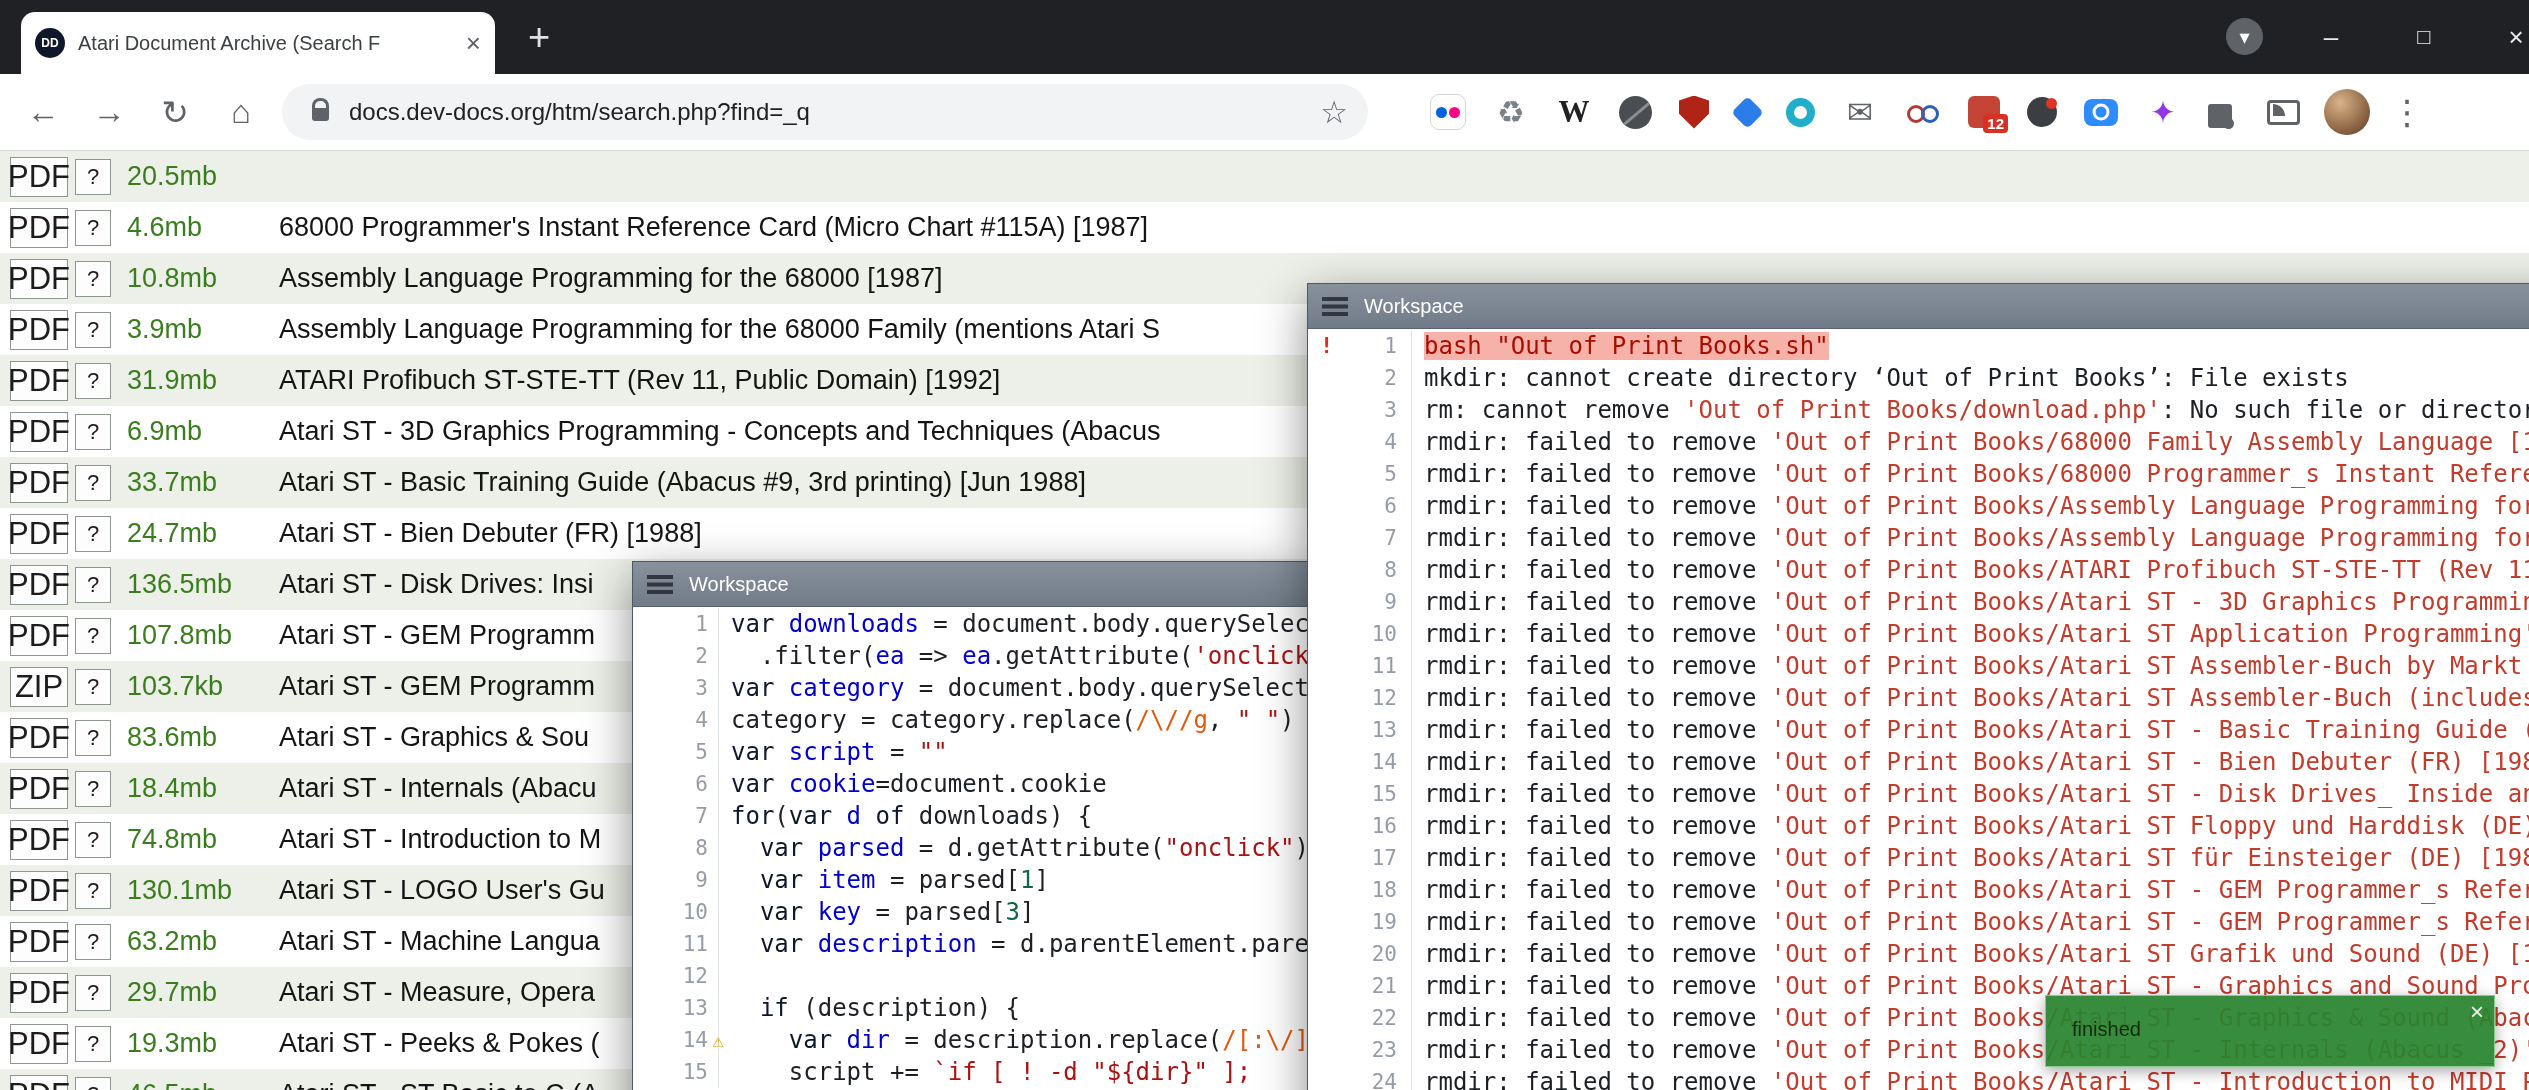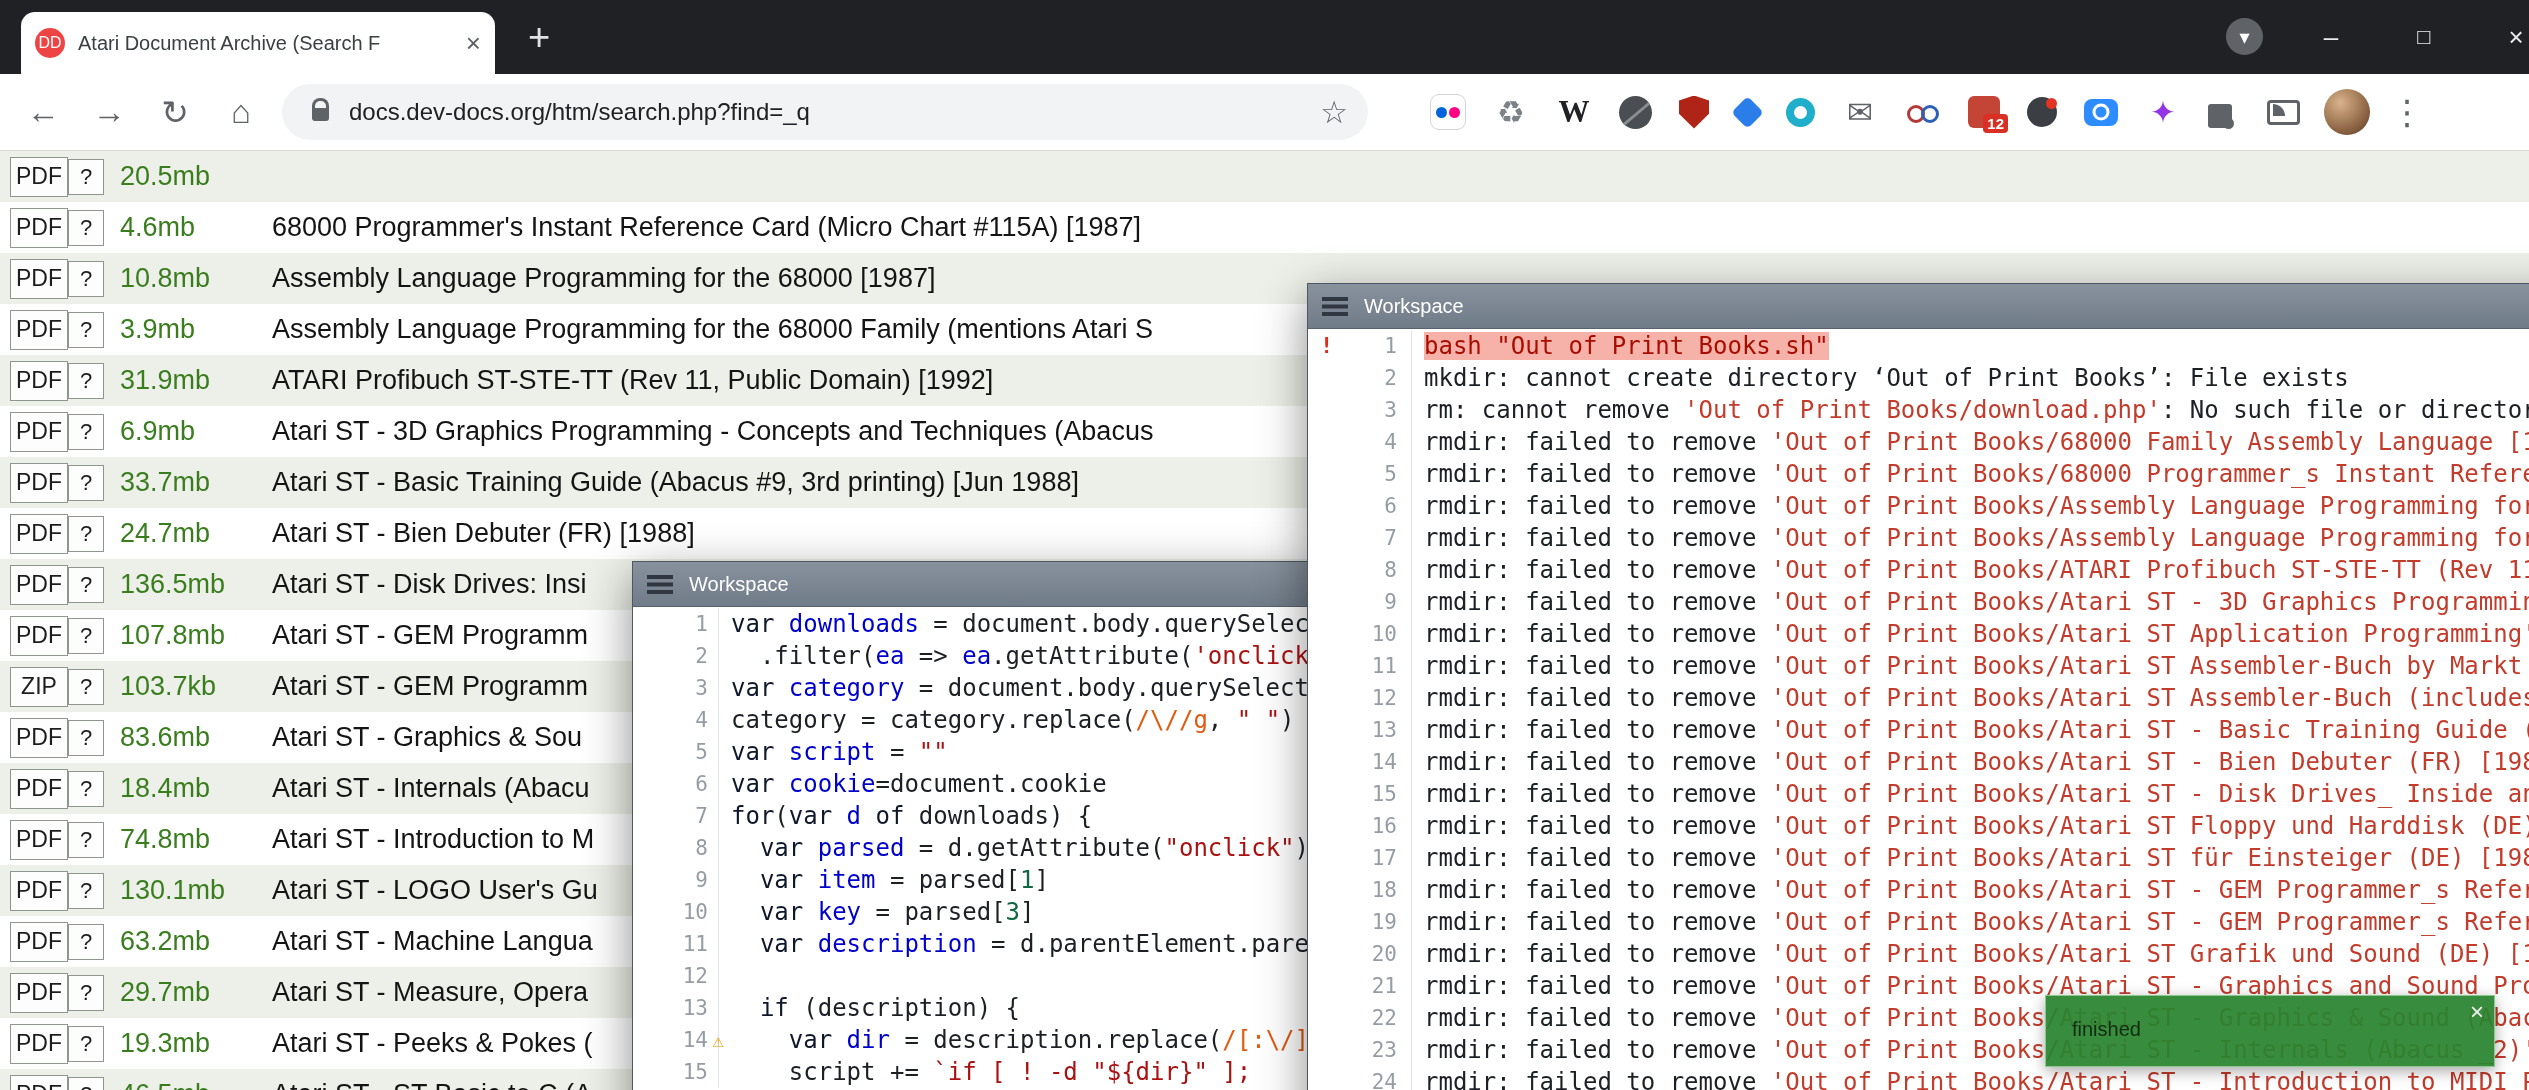--- a/index.html
+++ b/index.html
@@ -3,22 +3,22 @@
 <meta charset="utf-8">
 <style>
   *{box-sizing:border-box;margin:0;padding:0}
   html,body{background:#444;font-family:"Liberation Sans",sans-serif}
   .screen{position:relative;width:2529px;height:1090px;background:#fff;overflow:hidden}
 
   
   .titlebar{position:relative;height:74px;background:#202124}
   .tab{position:absolute;left:21px;top:12px;width:474px;height:62px;background:#fff;
        border-radius:14px 14px 0 0;display:flex;align-items:center;padding:0 14px}
-  .favicon{flex:none;width:30px;height:30px;border-radius:50%;background:#ef4444;color:#fff;
-           display:flex;align-items:center;justify-content:center;font-size:16px;font-weight:normal}
+  .favicon{flex:none;width:30px;height:30px;border-radius:50%;background:#0f172a;color:#fff;
+           display:flex;align-items:center;justify-content:center;font-size:12px;font-weight:bold}
   .tab-title{flex:1;margin-left:13px;font-size:20px;color:#3c4043;white-space:nowrap;overflow:hidden}
   .tab-close{flex:none;font-size:26px;color:#5f6368;margin-left:6px;cursor:default}
   .newtab{position:absolute;left:518px;top:16px;width:42px;height:42px;display:flex;align-items:center;
           justify-content:center;font-size:38px;color:#dfe1e5}
   .wc{position:absolute;top:18px;width:38px;height:38px;display:flex;align-items:center;
       justify-content:center;color:#e8eaed;font-size:26px}
   .wc.profile{left:2226px;width:37px;height:37px;background:#5f6368;border-radius:50%;font-size:20px;color:#fff}
   .wc.min{left:2312px}
   .wc.max{left:2405px;font-size:22px}
   .wc.cls{left:2497px}
@@ -71,21 +71,21 @@
   .avatar{flex:none;width:46px;height:46px;border-radius:50%;margin-left:24px;
           background:radial-gradient(circle at 35% 30%,#d9b38a,#8a6242 65%,#503a26)}
   .menu{flex:none;font-size:34px;color:#5f6368;margin-left:20px}
 
   
   .content{position:absolute;top:151px;left:0;right:0;bottom:0;overflow:hidden;background:#fff}
   .doc-row{height:51px;display:flex;align-items:center;padding-left:10px;background:#fff}
   .doc-row.shade{background:#edf0e8}
   .badge{flex:none;border:1px solid #8f958f;background:#fdfdfd;color:#1c1c1c;
          display:flex;align-items:center;justify-content:center}
-  .badge.type{width:58px;height:40px;font-size:23px;}
+  .badge.type{width:58px;height:40px;font-size:31px;margin-right:7px}
   .badge.help{width:36px;height:36px;font-size:22px;margin-right:16px}
   .size{flex:none;width:152px;font-size:27px;color:#3a7d1f;white-space:nowrap}
   .dtitle{flex:1;font-size:27px;color:#141414;white-space:nowrap;overflow:hidden}
 
   
   .workspace{position:absolute;background:#fff;border:1px solid #4e5862;box-shadow:0 14px 44px rgba(0,0,0,.45)}
   .editor{left:632px;top:561px;width:682px;height:640px;z-index:5}
   .terminal{left:1307px;top:283px;width:1300px;height:900px;z-index:6}
   .ws-title{height:45px;background:linear-gradient(#87929d,#707c88);display:flex;align-items:center;
             border-bottom:1px solid #59636d}

